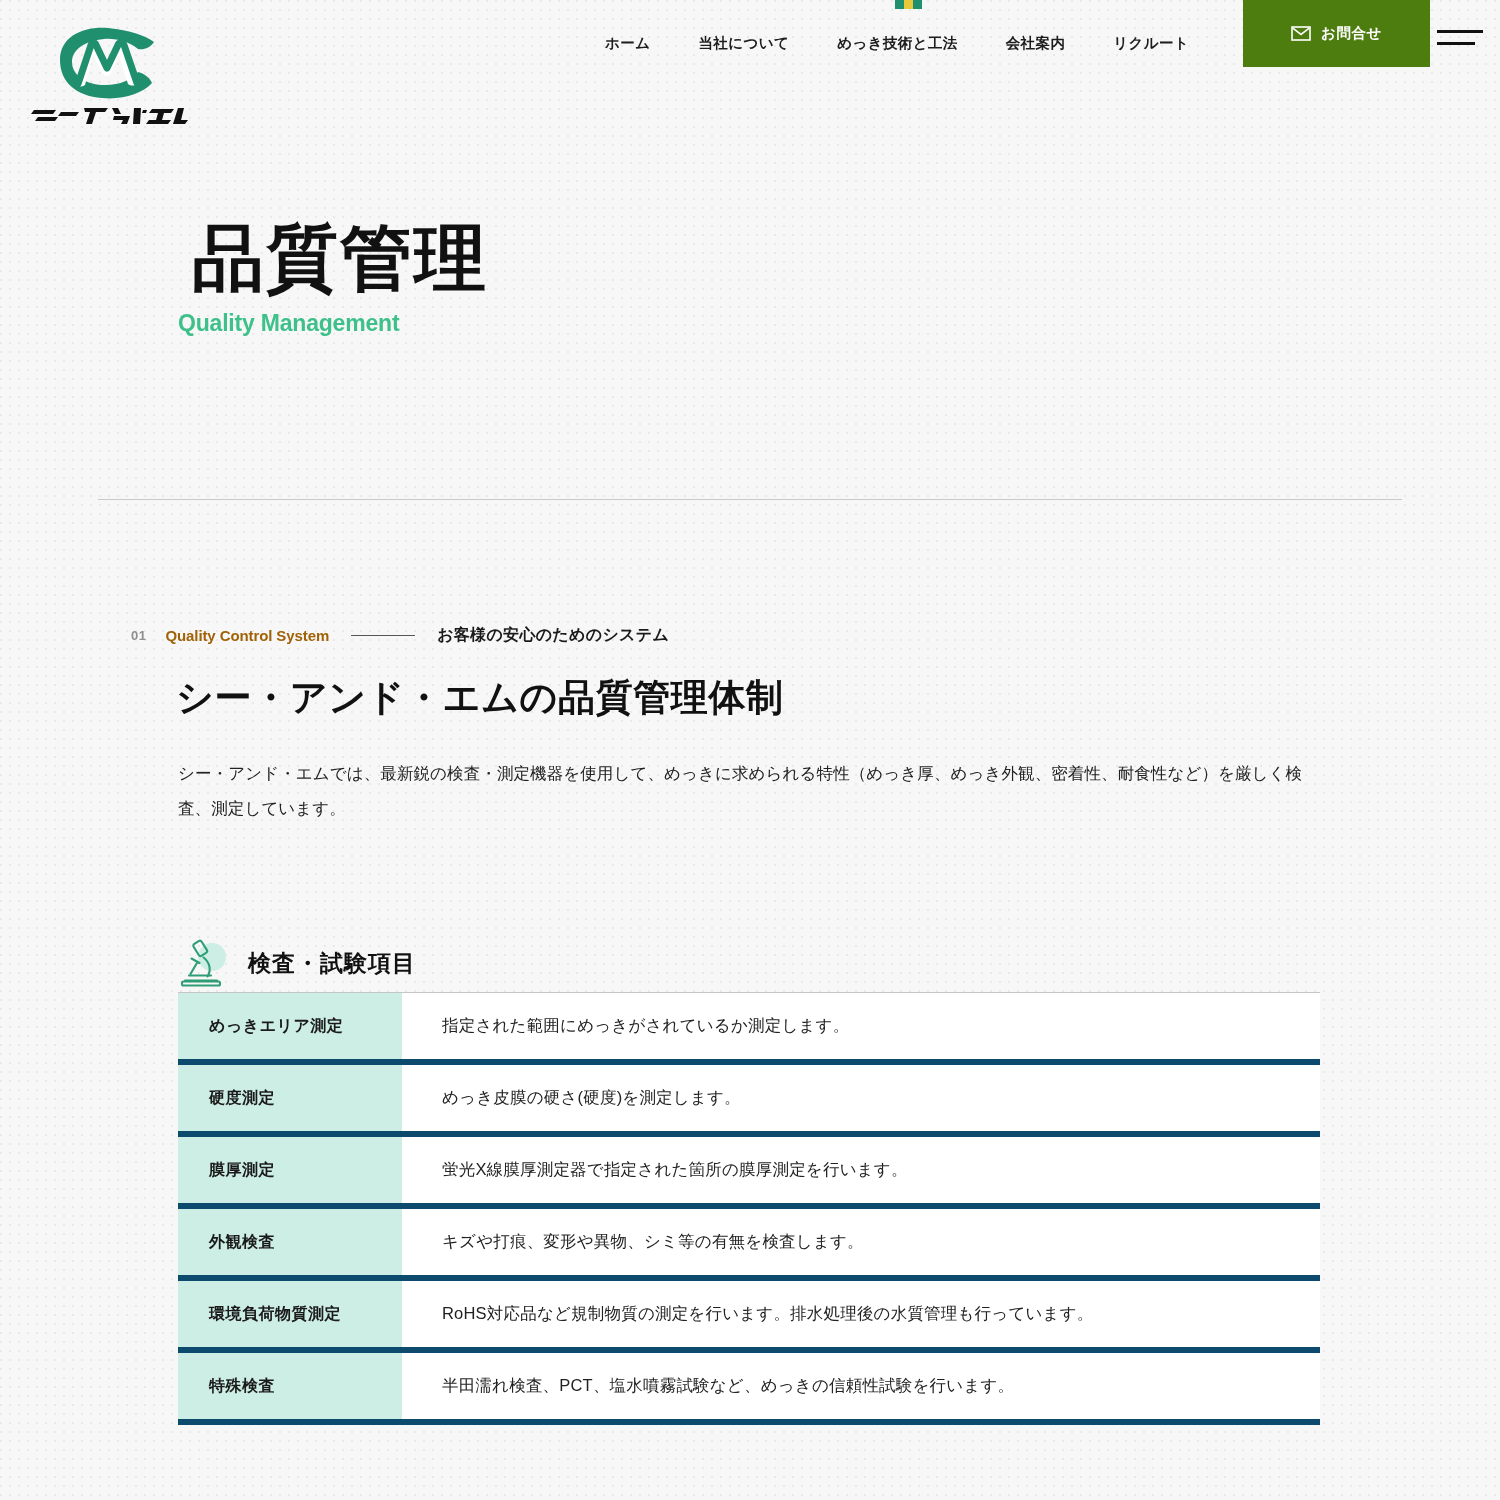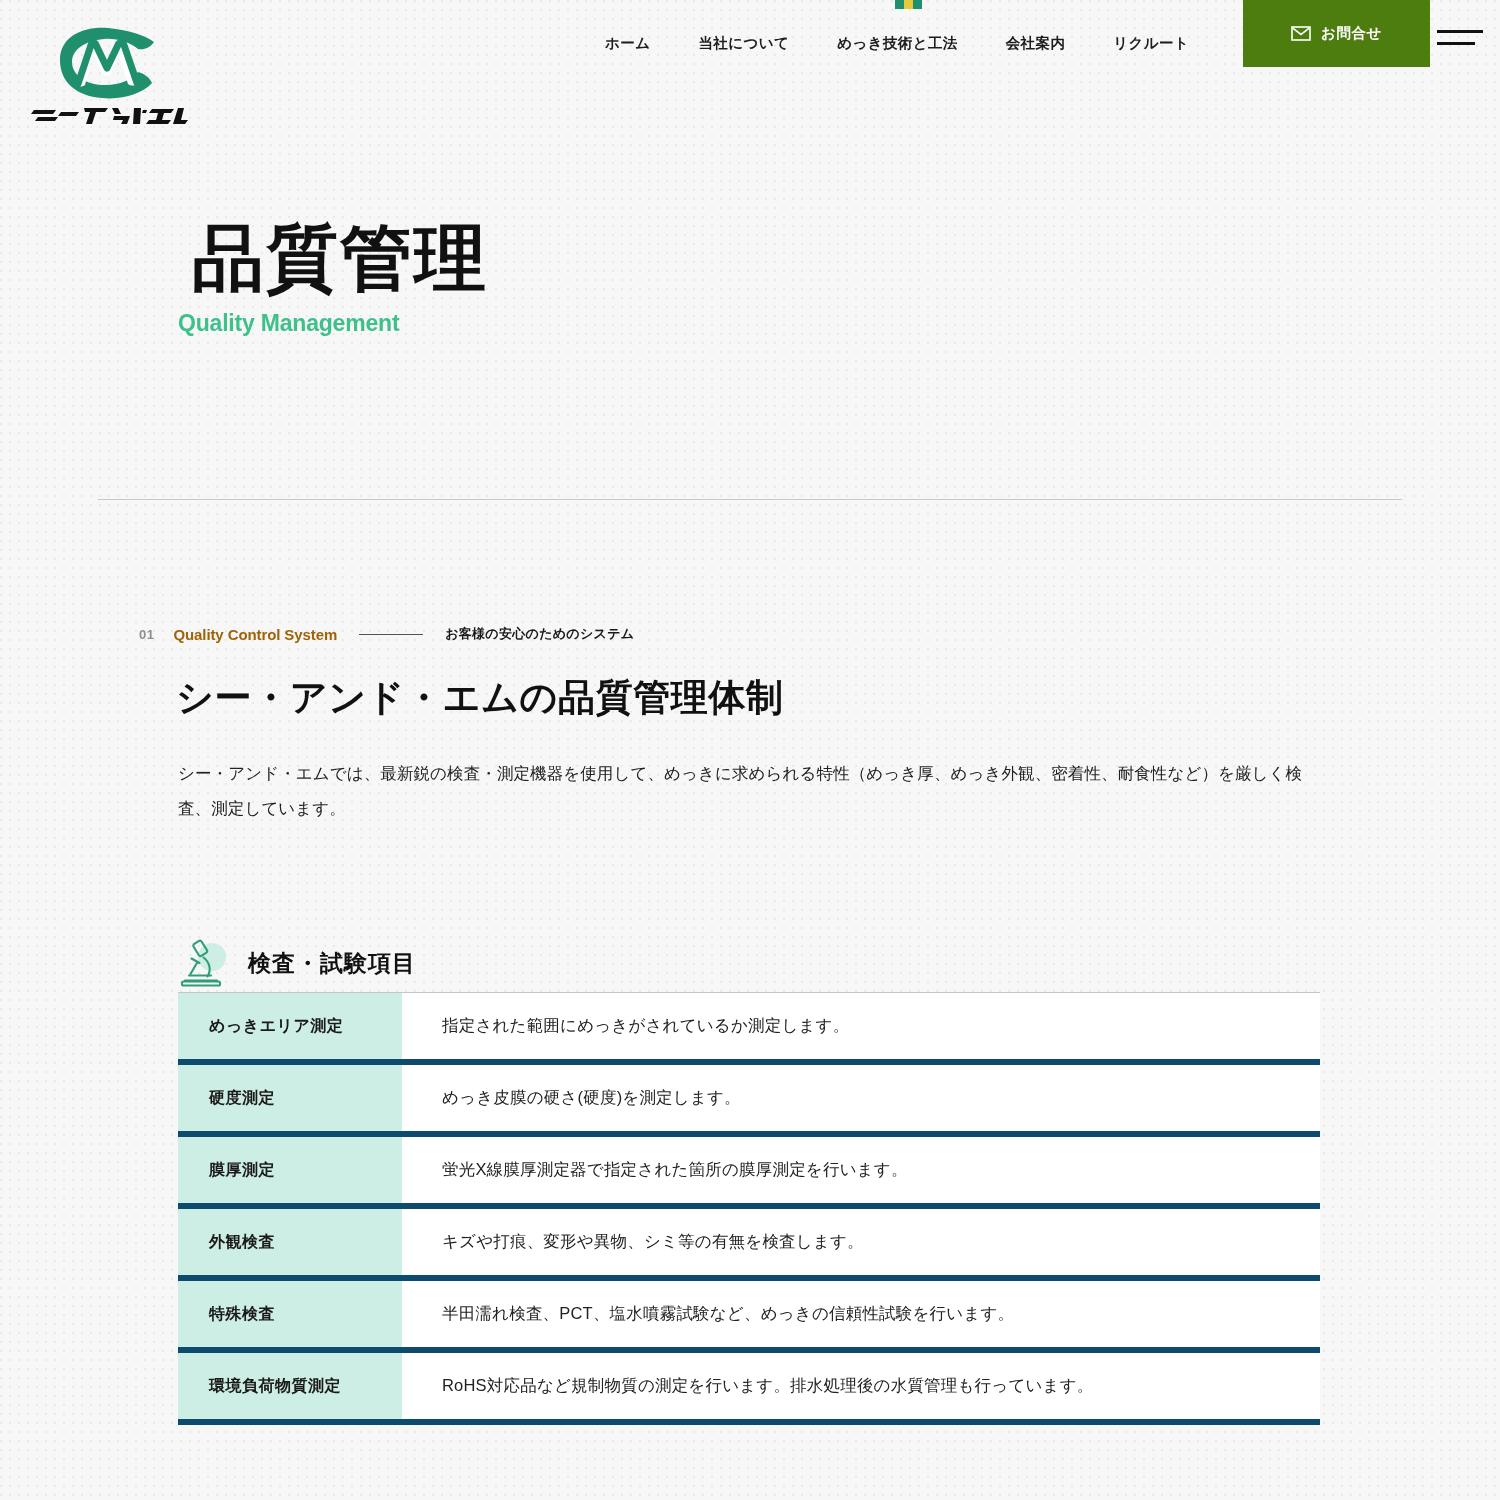--- a/index.html
+++ b/index.html
@@ -170,21 +170,21 @@
   .section {
     position: absolute;
     top: 560px;
     left: 0;
     width: 1500px;
   }
 
   .eyebrow {
     position: absolute;
     top: 65px;
-    left: 139px;
+    left: 131px;
     display: flex;
     align-items: center;
     gap: 0;
     white-space: nowrap;
   }
   .eyebrow-num {
     font-size: 13px;
     font-weight: 700;
     color: #8e8e8e;
     letter-spacing: 0.5px;
@@ -197,21 +197,21 @@
     letter-spacing: -0.1px;
     margin-right: 22px;
   }
   .eyebrow-line {
     width: 64px;
     height: 1px;
     background: #555;
     margin-right: 22px;
   }
   .eyebrow-jp {
-    font-size: 13px;
+    font-size: 16px;
     font-weight: 700;
     color: #1a1a1a;
     letter-spacing: 0.3px;
   }
 
   .section-heading {
     position: absolute;
     top: 113px;
     left: 176px;
     font-size: 37px;
@@ -403,24 +403,24 @@
         </tr>
         <tr>
           <th>膜厚測定</th>
           <td>蛍光X線膜厚測定器で指定された箇所の膜厚測定を行います。</td>
         </tr>
         <tr>
           <th>外観検査</th>
           <td>キズや打痕、変形や異物、シミ等の有無を検査します。</td>
         </tr>
         <tr>
+          <th>環境負荷物質測定</th>
+          <td>RoHS対応品など規制物質の測定を行います。排水処理後の水質管理も行っています。</td>
+        </tr>
+        <tr>
           <th>特殊検査</th>
           <td>半田濡れ検査、PCT、塩水噴霧試験など、めっきの信頼性試験を行います。</td>
         </tr>
-        <tr>
-          <th>環境負荷物質測定</th>
-          <td>RoHS対応品など規制物質の測定を行います。排水処理後の水質管理も行っています。</td>
-        </tr>
       </tbody>
     </table>
 
   </div>
 </section>
 
 </body></html>

